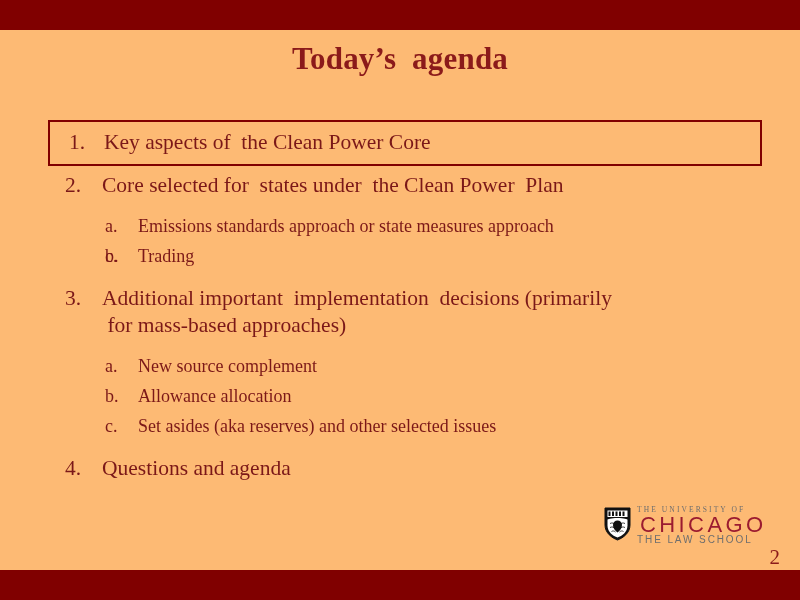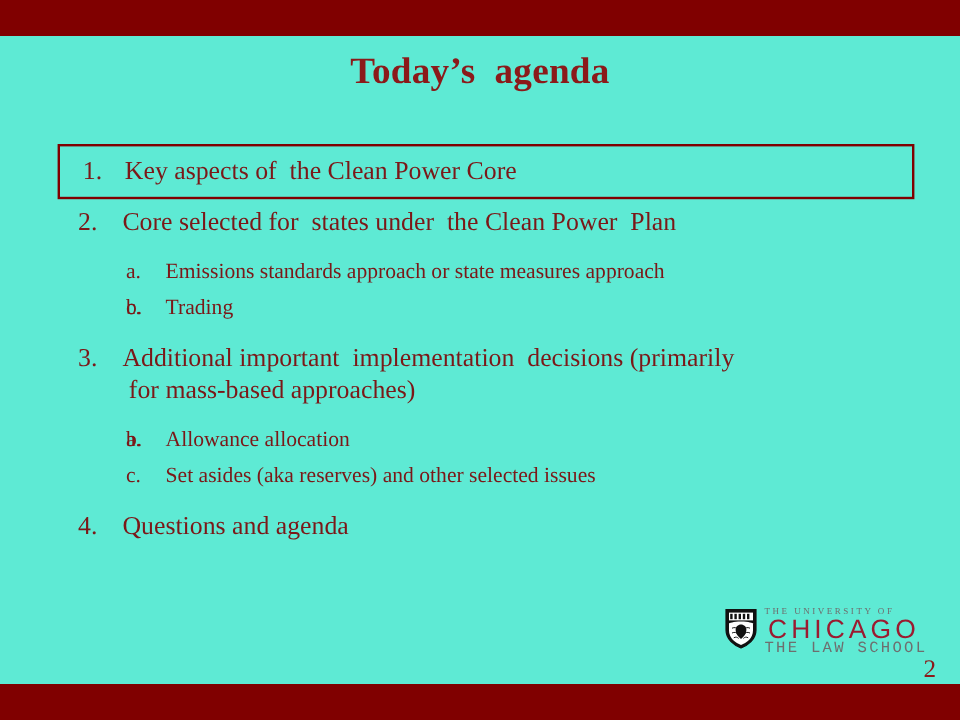--- a/index.html
+++ b/index.html
@@ -11,21 +11,21 @@
     width: 800px;
     height: 600px;
     position: relative;
     overflow: hidden;
     font-family: "Liberation Serif", "DejaVu Serif", serif;
   }
 
   .slide {
     position: absolute;
     inset: 0;
-    background: #5eead4;
+    background: #fdba74;
   }
 
   .bar {
     position: absolute;
     left: 0;
     width: 800px;
     background: #800000;
   }
   .bar-top { top: 0; height: 30px; }
   .bar-bottom { top: 570px; height: 30px; }
@@ -121,24 +121,24 @@
   }
   .logo-line2 {
     font-size: 22px;
     letter-spacing: 3.4px;
     color: #9B1B30;
     font-family: Liberation Sans, sans-serif;
     line-height: 19px;
     padding-left: 3px;
   }
   .logo-line3 {
-    font-size: 13px;
+    font-size: 10px;
     letter-spacing: 1.9px;
     color: #6e6e6e;
-    font-family: Liberation Mono, monospace;
+    font-family: Liberation Sans, sans-serif;
     line-height: 11px;
   }
 
   .page-num {
     position: absolute;
     right: 20px;
     top: 545px;
     font-size: 21px;
     color: #8B1A1A;
     font-family: "Liberation Serif", serif;
@@ -187,20 +187,21 @@
     <div class="lvl1">
       <span class="num">3.</span>
       <span class="txt">Additional important  implementation  decisions (primarily
  for mass-based approaches)</span>
     </div>
 
     <div class="spacer-sm"></div>
 
     <div class="lvl2">
       <span class="num">a.</span>
+      <span class="txt">New source complement</span>
     </div>
 
     <div class="lvl2">
       <span class="num">b.</span>
       <span class="txt">Allowance allocation</span>
     </div>
 
     <div class="lvl2">
       <span class="num">c.</span>
       <span class="txt">Set asides (aka reserves) and other selected issues</span>

